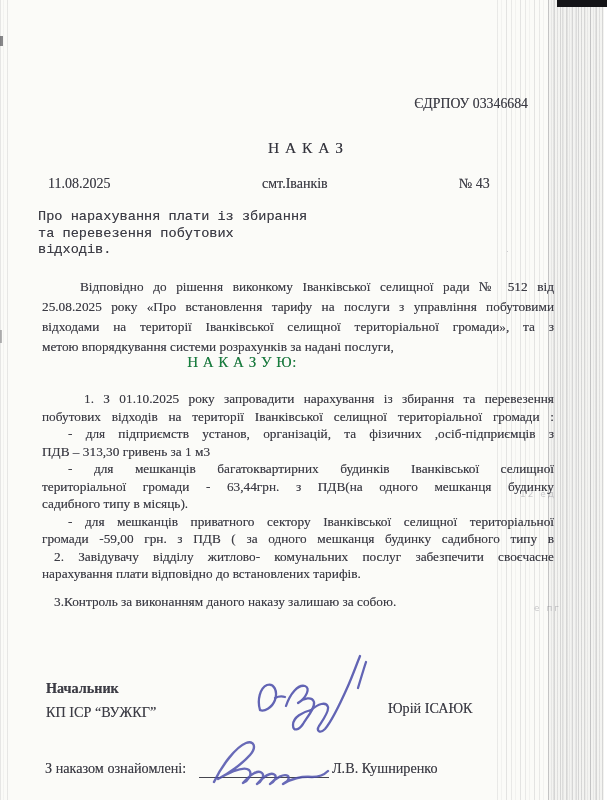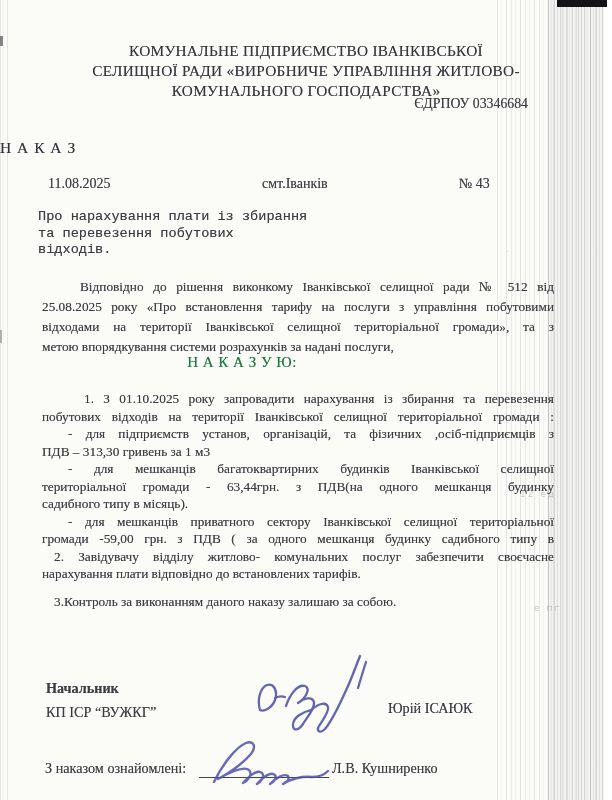--- a/index.html
+++ b/index.html
@@ -35,21 +35,21 @@
       rgba(80,80,88,.12) 0 1px, rgba(0,0,0,0) 1px 3px,
       rgba(80,80,88,.05) 3px 4px, rgba(0,0,0,0) 4px 7px);
   }
   .tick1 { position:absolute; left:0; top:36px; width:3px; height:10px; background:rgba(58,58,64,.6); }
   .tick2 { position:absolute; left:0; top:330px; width:2px; height:13px; background:rgba(58,58,64,.35); }
   .speck { position:absolute; font-family:"DejaVu Sans", sans-serif; color:rgba(95,95,108,.32); font-size:9px; letter-spacing:2px; }
 
   
   .org-name { left:40px; top:41px; width:532px; text-align:center; font-size:15.3px; line-height:20px; letter-spacing:.3px; color:#36363f; }
   .edrpou   { left:40px; top:96px;  width:488px; text-align:right; font-size:13.8px; }
-  .order-title { left:0; top:139px; width:612px; font-size:15.5px; letter-spacing:1px; color:#35353e; }
+  .order-title { left:0; top:139px; width:612px; text-align:center; font-size:15.5px; letter-spacing:1px; color:#35353e; }
 
   .meta-date   { left:48px;  top:176px; font-size:14px; }
   .meta-place  { left:262px; top:176px; font-size:14px; }
   .meta-number { left:459px; top:176px; font-size:14px; }
 
   .subject { left:38px; top:209px; width:280px; font-size:13.6px; line-height:16.6px;font-family:Liberation Mono, monospace; }
 
   .preamble { left:42px; top:277px; width:512px; font-size:13.3px; line-height:20px; }
   .resolve  { left:42px; top:354px; width:400px; text-align:center; font-size:15px; letter-spacing:.5px; color:#15803d; }
 
@@ -81,25 +81,20 @@
   <div class="streaks-right"></div>
   <div class="streaks-right-dense"></div>
   <div class="paper-edge-right"></div>
   <div class="corner-bar"></div>
   <div class="tick1"></div>
   <div class="tick2"></div>
   <div class="speck" style="left:506px; top:244px;">.</div>
   <div class="speck" style="left:520px; top:489px;">12 ед</div>
   <div class="speck" style="left:534px; top:603px;">е пг</div>
 
-  <div class="txt org-name">
-    <div>КОМУНАЛЬНЕ ПІДПРИЄМСТВО ІВАНКІВСЬКОЇ</div>
-    <div>СЕЛИЩНОЇ РАДИ «ВИРОБНИЧЕ УПРАВЛІННЯ ЖИТЛОВО-</div>
-    <div>КОМУНАЛЬНОГО ГОСПОДАРСТВА»</div>
-  </div>
   <div class="txt edrpou">ЄДРПОУ 03346684</div>
 
   <div class="txt order-title">Н А К А З</div>
 
   <div class="txt meta-date">11.08.2025</div>
   <div class="txt meta-place">смт.Іванків</div>
   <div class="txt meta-number">№ 43</div>
 
   <div class="txt subject">
     <div>Про  нарахування  плати із збирання</div>

